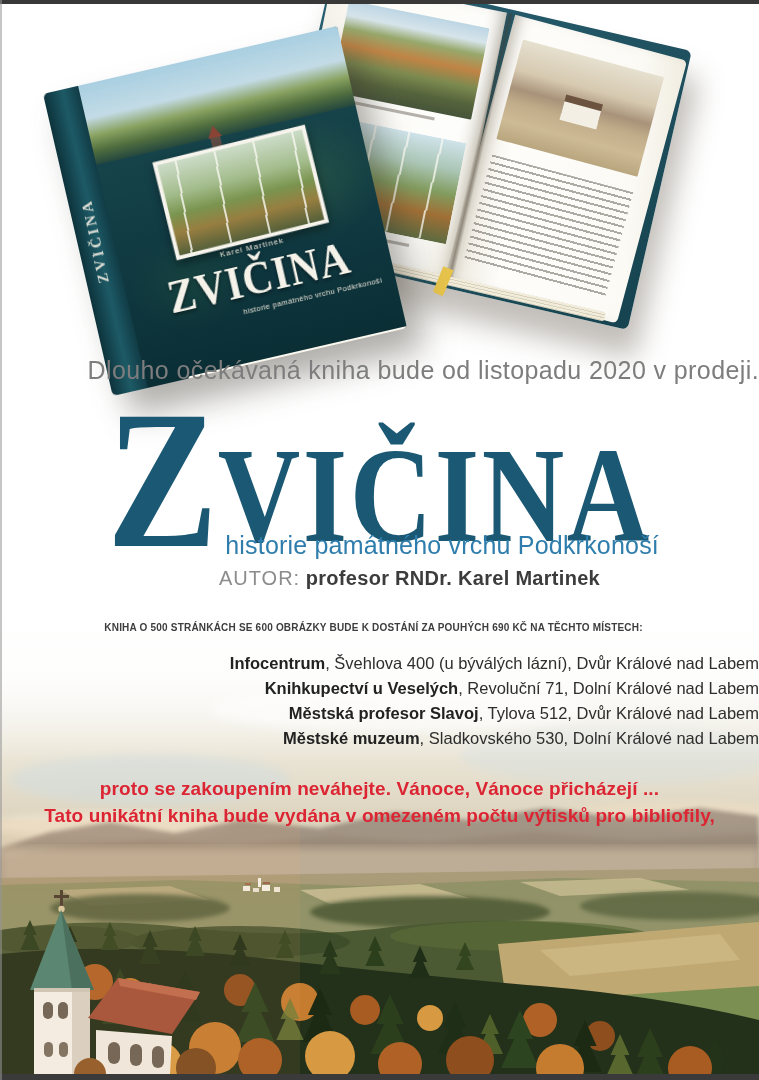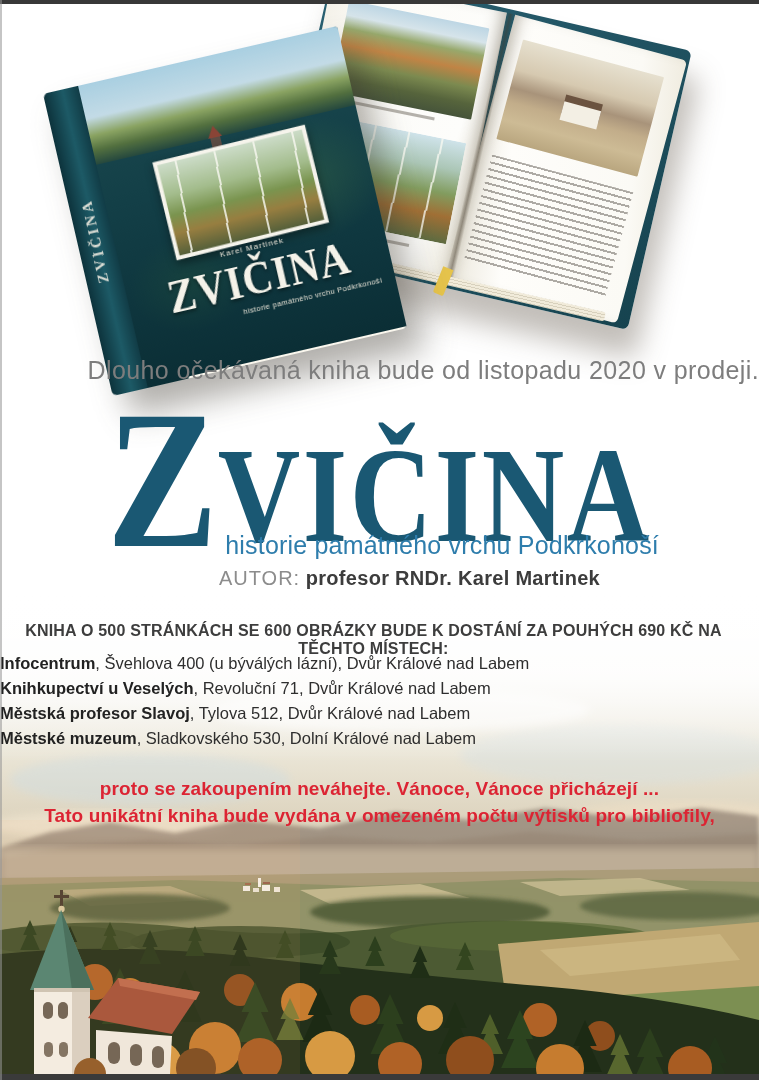--- a/index.html
+++ b/index.html
@@ -89,22 +89,22 @@
   .bt-z{font-size:198px;line-height:150px;position:relative;top:5px;letter-spacing:0;}
   .bt-rest{font-size:136px;line-height:150px;letter-spacing:3px;}
   .title-sub{position:absolute;top:531px;right:100px;z-index:4;
     color:#2e7dac;font-size:25px;letter-spacing:.2px;}
   .author-line{position:absolute;top:567px;left:0;right:0;text-align:center;z-index:3;
     padding-left:60px;font-size:20px;}
   .author-label{color:#8c8c8c;letter-spacing:1px;}
   .author-name{color:#3c3c3c;font-weight:bold;letter-spacing:.3px;}
 
   .availability-headline{position:absolute;top:622px;left:0;right:12px;text-align:center;z-index:3;
-    color:#3d3d3d;font-weight:bold;font-size:16px;letter-spacing:.2px;}
-  .locations{position:absolute;top:651px;left:0;right:0;text-align:left;z-index:3;
+    color:#3d3d3d;font-weight:bold;font-size:10px;letter-spacing:.2px;}
+  .locations{position:absolute;top:651px;left:0;right:0;text-align:right;z-index:3;
     color:#2e2e2e;font-size:16.5px;line-height:25px;}
   .loc-name{font-weight:bold;color:#222;}
 
   .promo{position:absolute;top:775px;left:0;right:0;text-align:center;z-index:3;
     color:#dc2433;font-weight:bold;font-size:19px;line-height:27px;letter-spacing:.1px;}
 
   
   .landscape{position:absolute;left:0;top:590px;width:759px;height:484px;z-index:1;}
 </style>
 </head>
@@ -307,21 +307,21 @@
   <div class="title-sub">historie památného vrchu Podkrkonoší</div>
 
   <div class="author-line">
     <span class="author-label">AUTOR:</span>
     <span class="author-name">profesor RNDr. Karel Martinek</span>
   </div>
 
   <div class="availability-headline">KNIHA O 500 STRÁNKÁCH SE 600 OBRÁZKY BUDE K DOSTÁNÍ ZA POUHÝCH 690 KČ NA TĚCHTO MÍSTECH:</div>
   <div class="locations">
     <div><span class="loc-name">Infocentrum</span><span>, Švehlova 400 (u býválých lázní), Dvůr Králové nad Labem</span></div>
-    <div><span class="loc-name">Knihkupectví u Veselých</span><span>, Revoluční 71, Dvůr Králové nad Labem</span></div>
+    <div><span class="loc-name">Knihkupectví u Veselých</span><span>, Revoluční 71, Dolní Králové nad Labem</span></div>
     <div><span class="loc-name">Městská profesor Slavoj</span><span>, Tylova 512, Dvůr Králové nad Labem</span></div>
     <div><span class="loc-name">Městské muzeum</span><span>, Sladkovského 530, Dolní Králové nad Labem</span></div>
   </div>
 
   <div class="promo">
     <div>proto se zakoupením neváhejte. Vánoce, Vánoce přicházejí ...</div>
     <div>Tato unikátní kniha bude vydána v omezeném počtu výtisků pro bibliofily,</div>
   </div>
 
   <div class="frame-top"></div>

